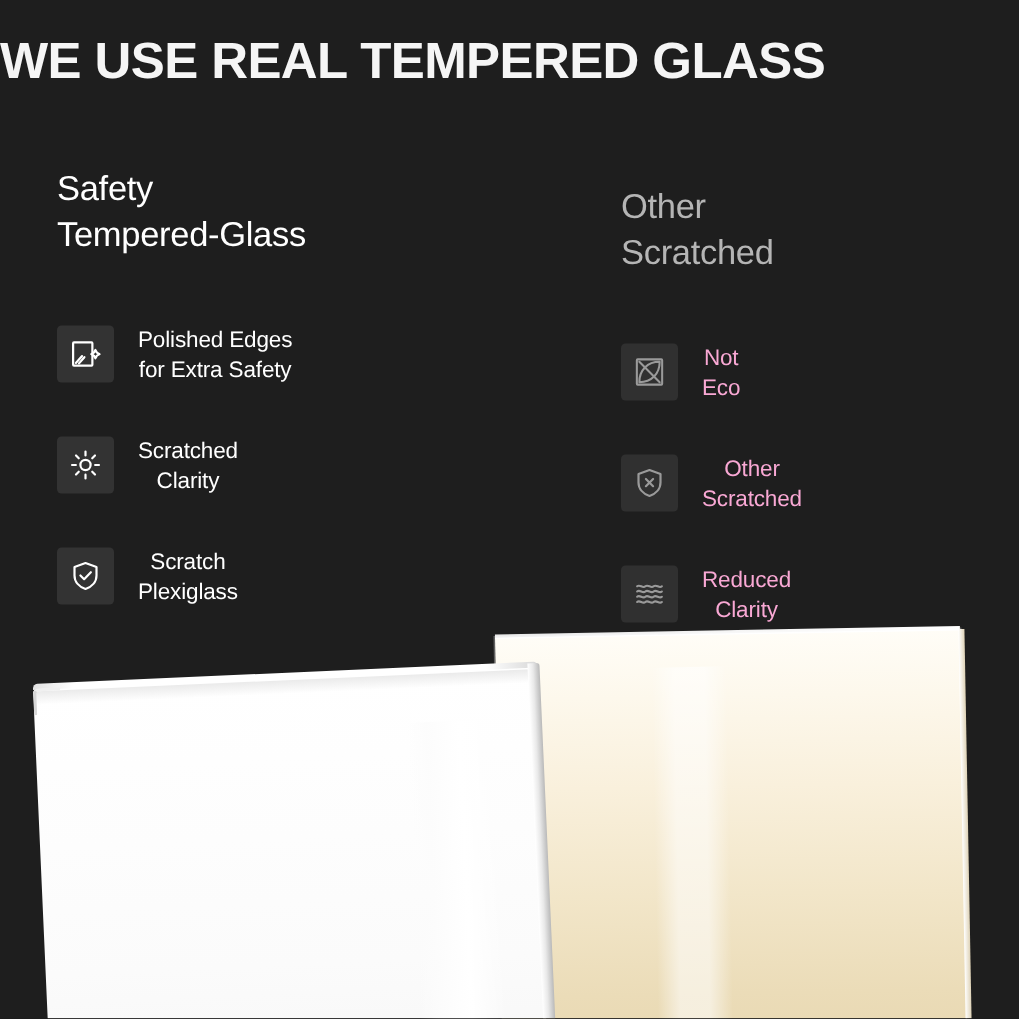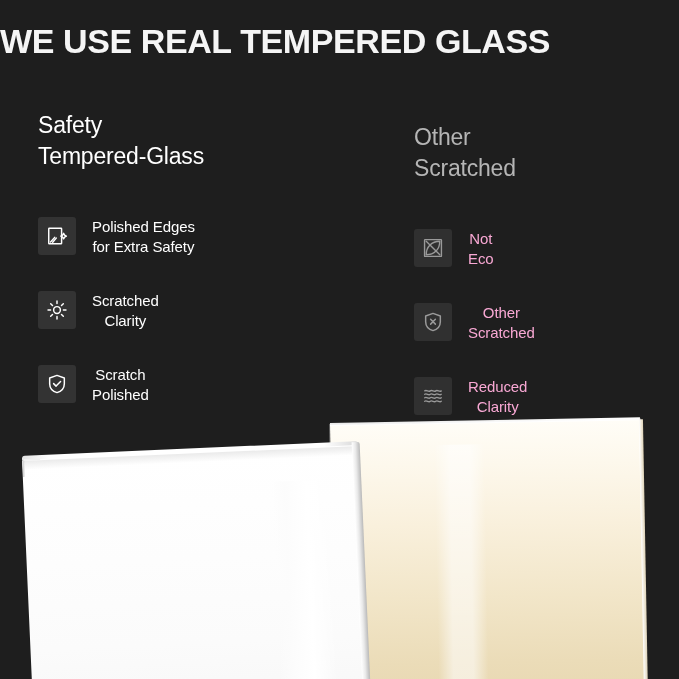--- a/index.html
+++ b/index.html
@@ -252,21 +252,21 @@
 
     <div class="feature">
       <div class="icon-box">
         <svg width="22" height="22" viewBox="0 0 24 24" fill="none" stroke-width="1.6" stroke-linecap="round" stroke-linejoin="round">
           <path d="M12 2.6 L20 5.4 V11.6 C20 16.3 16.6 19.9 12 21.4 C7.4 19.9 4 16.3 4 11.6 V5.4 Z"></path>
           <path d="M8.3 11.6 L11 14.3 L15.9 9.3"></path>
         </svg>
       </div>
       <div class="feature-label">
         <span>Scratch</span>
-        <span>Polished</span>
+        <span>Plexiglass</span>
       </div>
     </div>
   </div>
 
   <div class="col col-right">
     <div class="col-head">
       <span>Other</span>
       <span>Scratched</span>
     </div>
 

